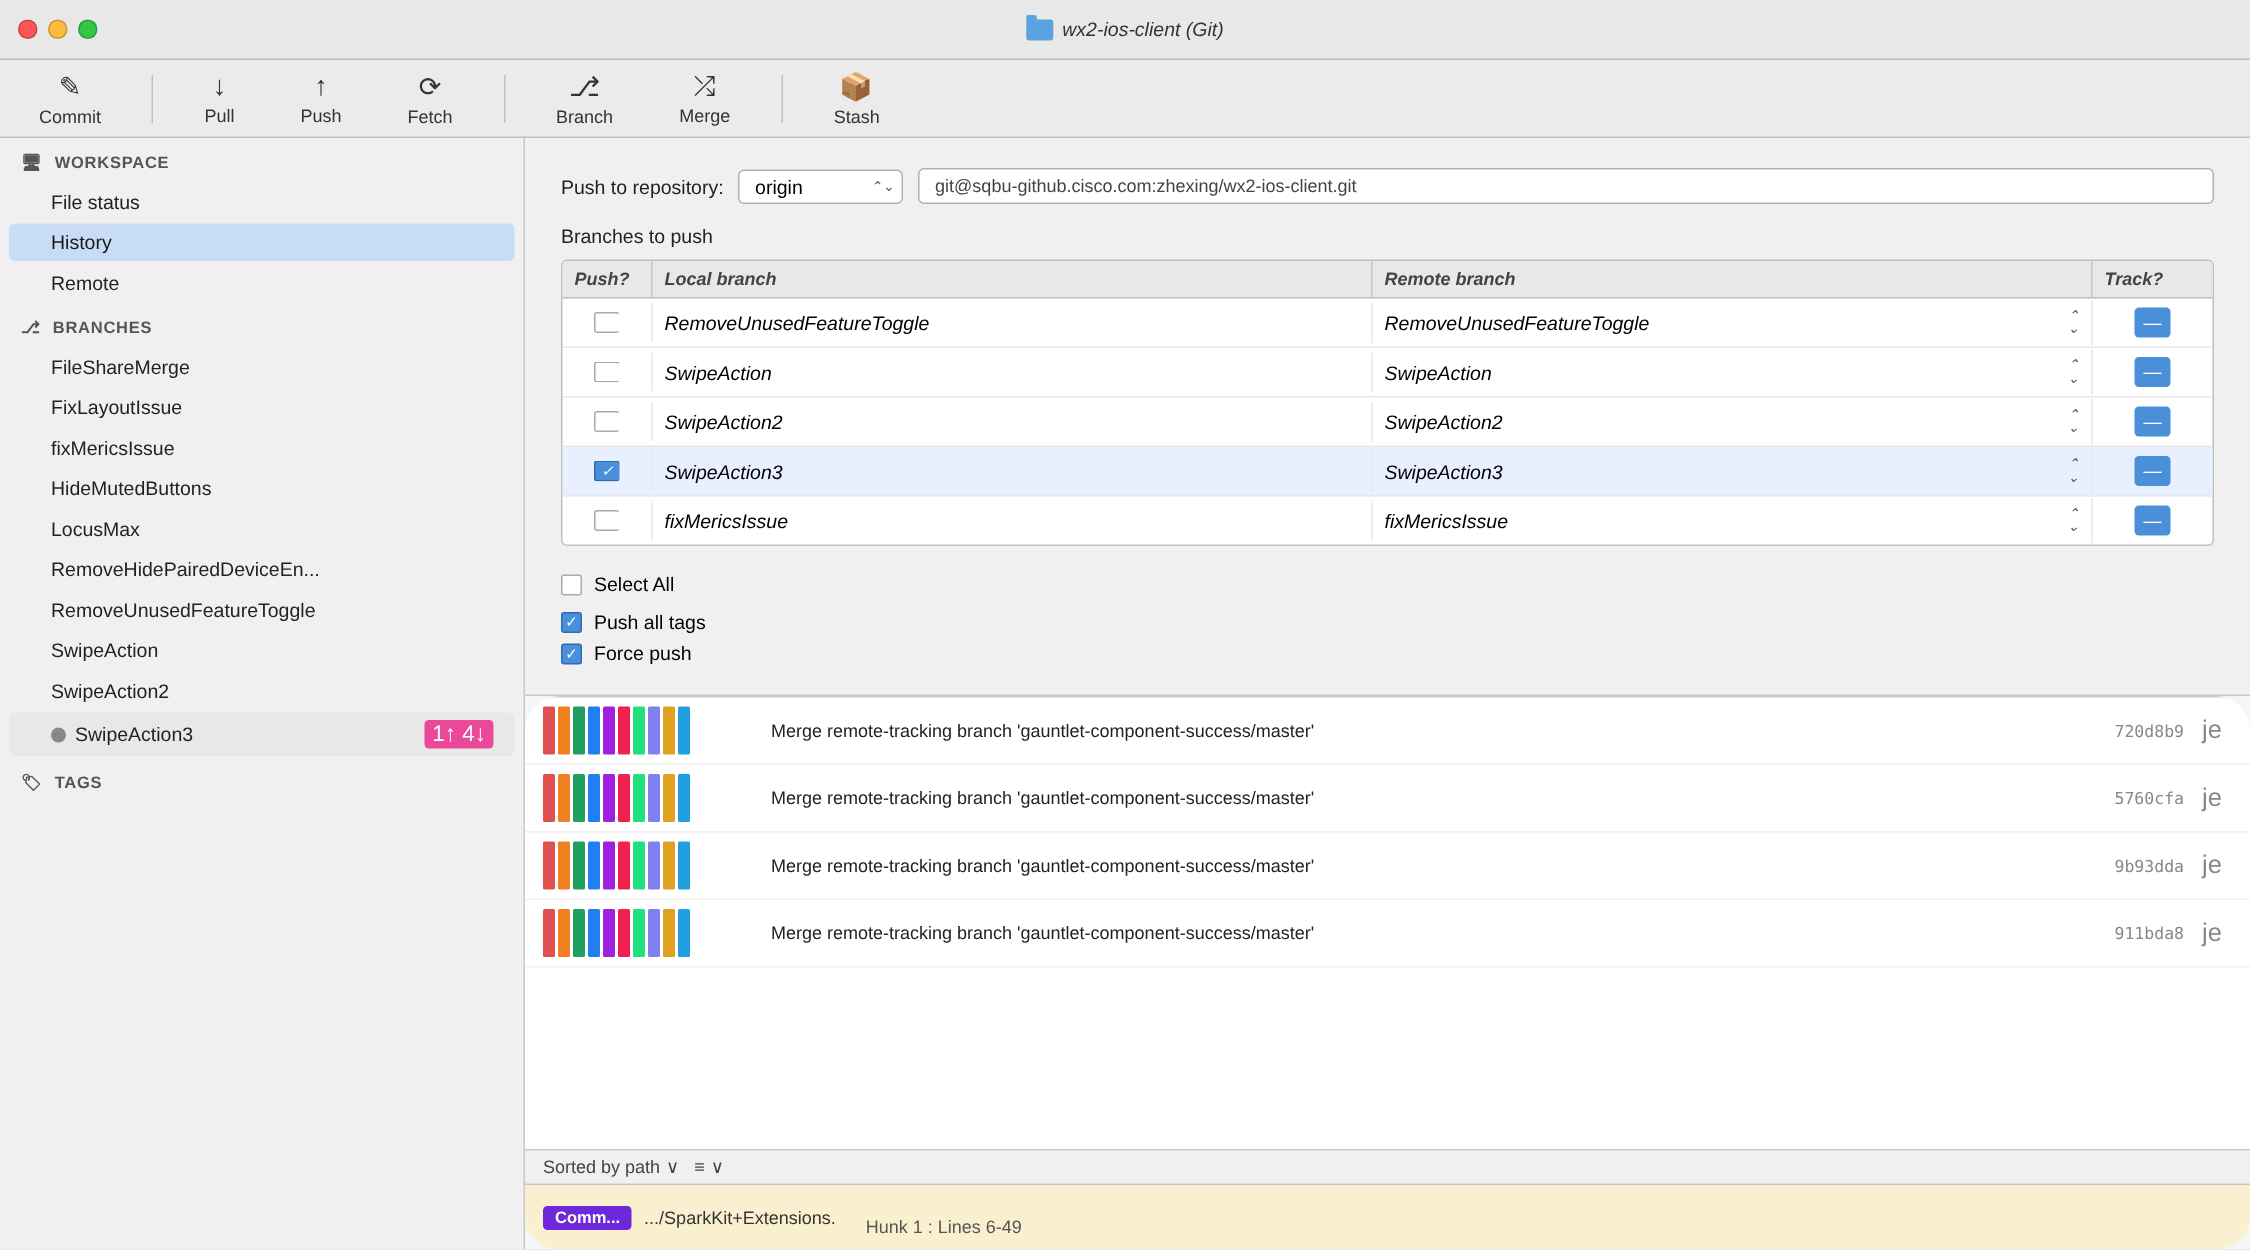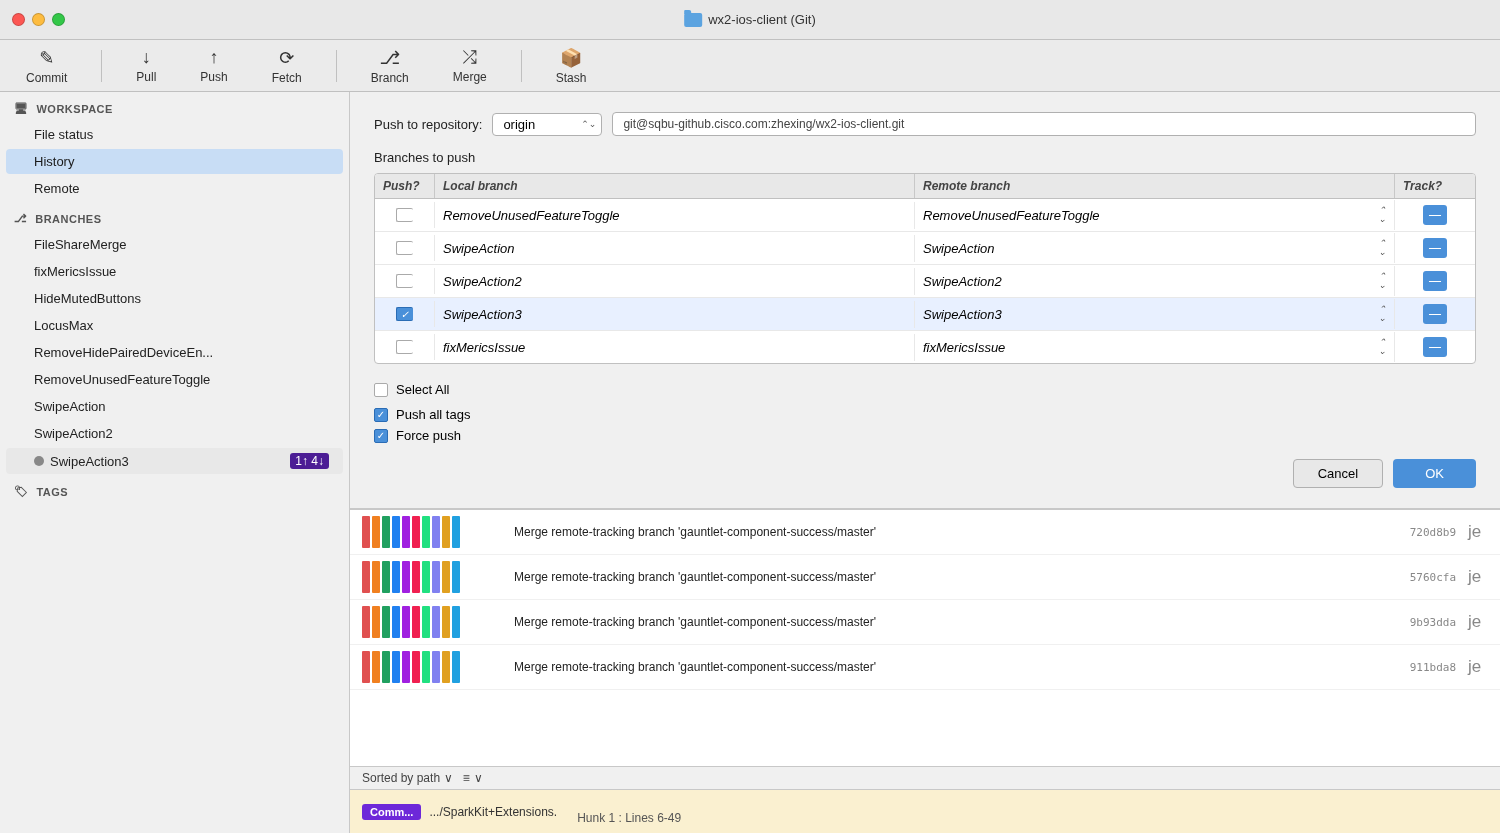--- a/index.html
+++ b/index.html
@@ -16,20 +16,21 @@
 
     
     .titlebar {
       background: #e8e8e8;
       height: 40px;
       display: flex;
       align-items: center;
       padding: 0 12px;
       border-bottom: 1px solid #c0c0c0;
       position: relative;
+      font-style: italic;
     }
     .titlebar-buttons {
       display: flex;
       gap: 7px;
       align-items: center;
     }
     .tb-btn {
       width: 13px; height: 13px;
       border-radius: 50%;
       border: 1px solid rgba(0,0,0,0.2);
@@ -134,23 +135,23 @@
       background: #c8ddf5;
       color: #1a1a1a;
     }
     .sidebar-item.active-branch {
       background: #e8e8e8;
       display: flex;
       align-items: center;
       justify-content: space-between;
     }
     .branch-badge {
-      background: #4c1d95;
+      background: #ec4899;
       color: white;
-      font-size: 12px;
+      font-size: 15px;
       padding: 1px 5px;
       border-radius: 3px;
     }
 
     
     .content {
       flex: 1;
       display: flex;
       flex-direction: column;
       overflow: hidden;
@@ -422,20 +423,21 @@
       padding: 2px 6px;
       font-size: 11px;
       font-weight: 600;
     }
 
     .content-lower {
       display: flex;
       flex: 1;
       overflow: hidden;
       flex-direction: column;
+      border-radius: 23px;
     }
   </style>
 </head>
 <body>
 
 <div class="titlebar">
   <div class="titlebar-buttons">
     <div class="tb-btn tb-close"></div>
     <div class="tb-btn tb-min"></div>
     <div class="tb-btn tb-max"></div>
@@ -496,20 +498,21 @@
     </div>
     <div class="sidebar-item">
       <span>Remote</span>
     </div>
 
     <div class="sidebar-section-header">
       <span>⎇</span>
       <span>BRANCHES</span>
     </div>
     <div class="sidebar-item">FileShareMerge</div>
+    <div class="sidebar-item">FixLayoutIssue</div>
     <div class="sidebar-item">fixMericsIssue</div>
     <div class="sidebar-item">HideMutedButtons</div>
     <div class="sidebar-item">LocusMax</div>
     <div class="sidebar-item">RemoveHidePairedDeviceEn...</div>
     <div class="sidebar-item">RemoveUnusedFeatureToggle</div>
     <div class="sidebar-item">SwipeAction</div>
     <div class="sidebar-item">SwipeAction2</div>
     <div class="sidebar-item active-branch">
       <span style="display:flex;align-items:center;gap:6px;">
         <span style="width:10px;height:10px;border-radius:50%;background:#888;display:inline-block;"></span>
@@ -628,24 +631,20 @@
         <div class="push-option">
           <div class="cb checked">✓</div>
           <span>Push all tags</span>
         </div>
         <div class="push-option">
           <div class="cb checked">✓</div>
           <span>Force push</span>
         </div>
       </div>
 
-      <div class="dialog-actions">
-        <button class="btn-cancel">Cancel</button>
-        <button class="btn-ok">OK</button>
-      </div>
     </div>
 
     <div class="content-lower">
       <div class="commit-log">
         <div class="commit-list">
           <div class="commit-row">
             <div class="commit-graph">
               <div class="graph-line" style="background:#e05050;"></div>
               <div class="graph-line" style="background:#f08020;"></div>
               <div class="graph-line" style="background:#20a060;"></div>

